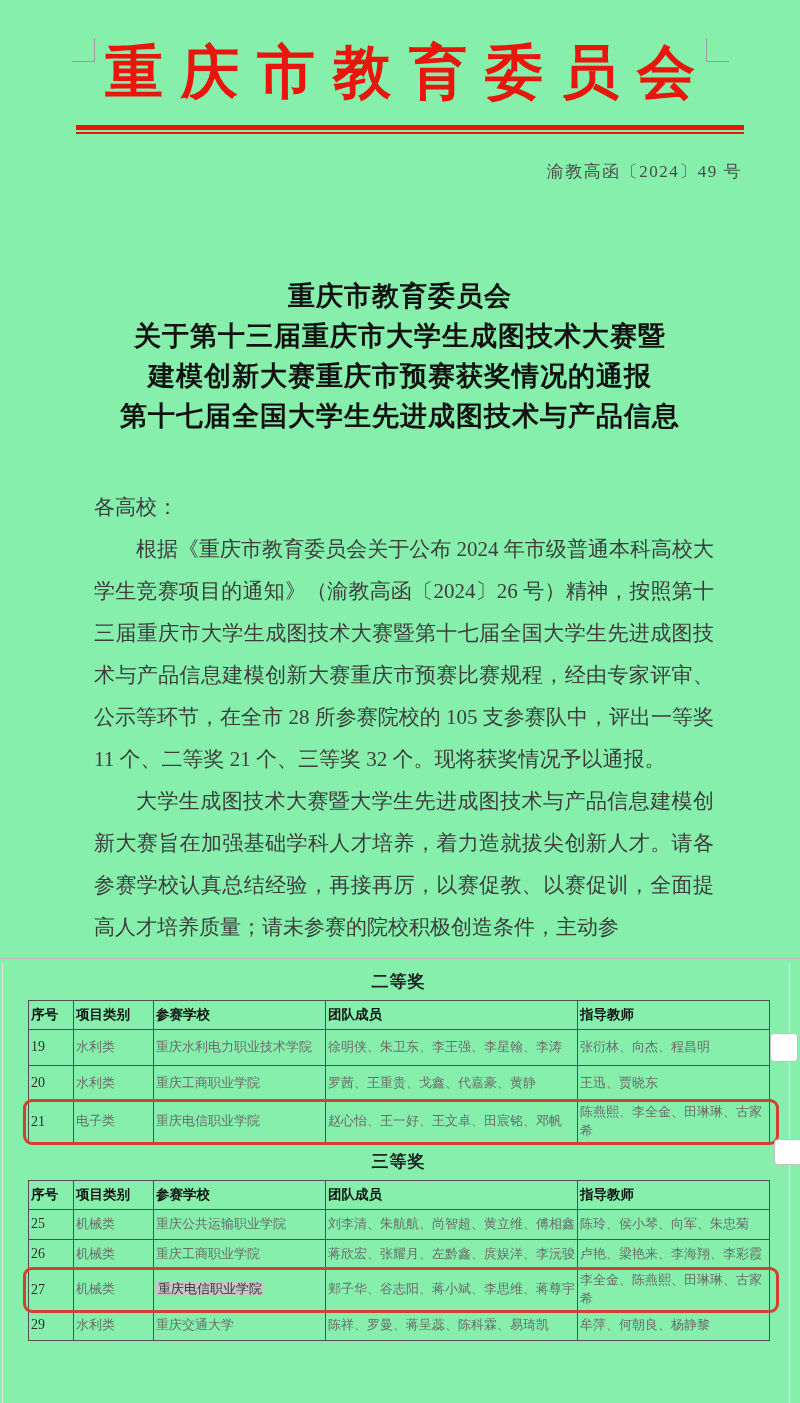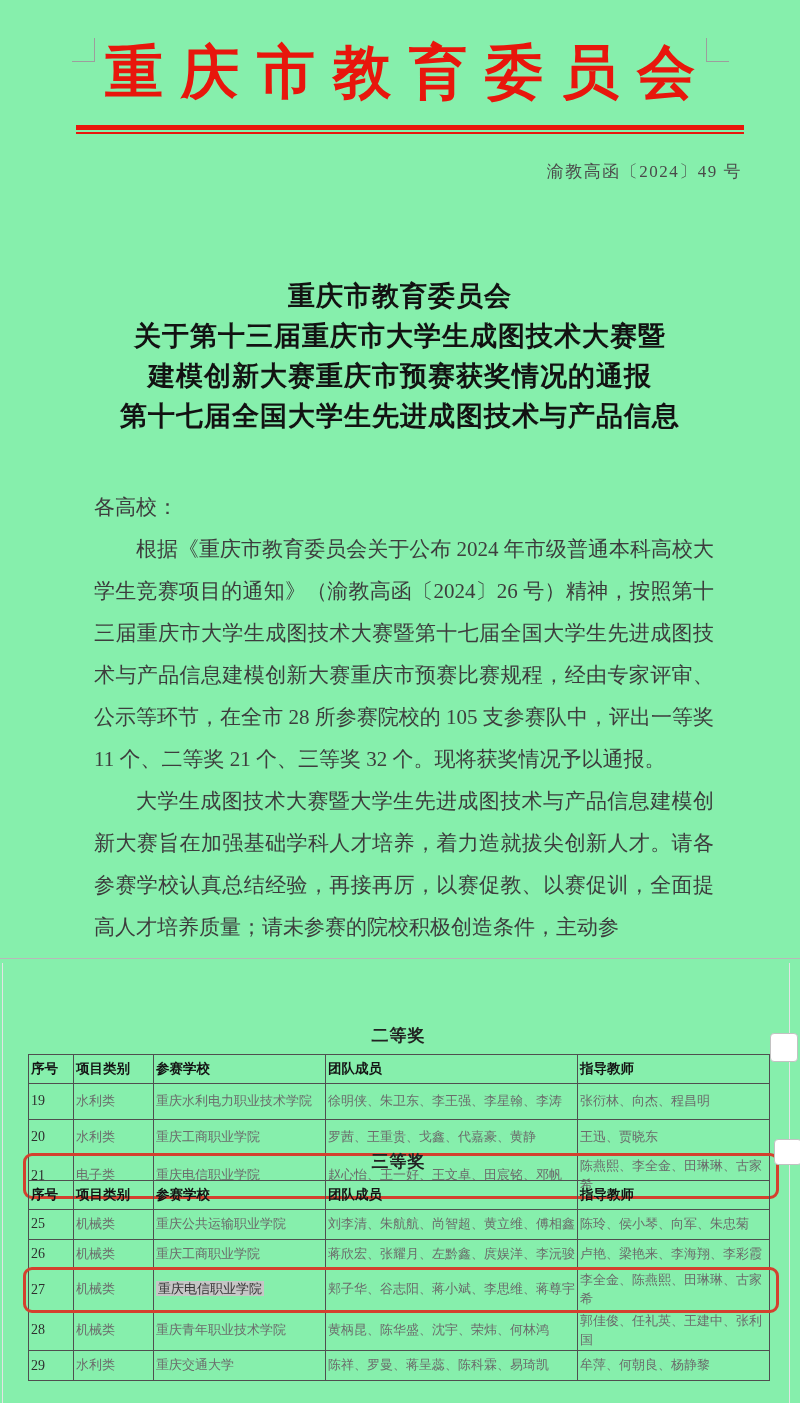--- a/index.html
+++ b/index.html
@@ -33,21 +33,21 @@
     font-size:21px; line-height:42px; color:#3d3d3d; text-align:justify;
   }
   .body p { margin:0; }
   .body .para { text-indent:2em; }
   
   .divider { position:absolute; top:958px; left:0; width:800px; height:1px; background:#b8b8b8; }
   .edge { position:absolute; top:963px; bottom:0; width:1px; background:#e4e4e4; }
   .edge.l { left:2px; } .edge.r { right:10px; }
   
   .section { position:absolute; left:28px; width:741px; }
-  .sec-2 { top:1024px; }
+  .sec-2 { top:970px; }
   .sec-3 { top:1150px; }
   .sec-title {
     text-align:center; font-size:17px; font-weight:bold; color:#222;
     letter-spacing:1px; margin-bottom:7px;
   }
   table { border-collapse:collapse; width:741px; table-layout:fixed; font-size:13px; color:#6b6b6b; }
   th, td {
     border:1px solid #4f4f4f; text-align:left; vertical-align:middle;
     padding:1px 2px; line-height:1.45; overflow:hidden;
   }
@@ -180,27 +180,20 @@
             <td>卢艳、梁艳来、李海翔、李彩霞</td>
           </tr>
           <tr class="hl">
             <td class="c-no">27</td>
             <td>机械类</td>
             <td><span class="marked">重庆电信职业学院</span></td>
             <td>郏子华、谷志阳、蒋小斌、李思维、蒋尊宇</td>
             <td>李全金、陈燕熙、田琳琳、古家希</td>
           </tr>
           <tr>
-            <td class="c-no">28</td>
-            <td>机械类</td>
-            <td>重庆青年职业技术学院</td>
-            <td>黄柄昆、陈华盛、沈宇、荣炜、何林鸿</td>
-            <td>郭佳俊、任礼英、王建中、张利国</td>
-          </tr>
-          <tr>
             <td class="c-no">29</td>
             <td>水利类</td>
             <td>重庆交通大学</td>
             <td>陈祥、罗曼、蒋呈蕊、陈科霖、易琦凯</td>
             <td>牟萍、何朝良、杨静黎</td>
           </tr>
         </tbody>
     </table>
   </div>
 

